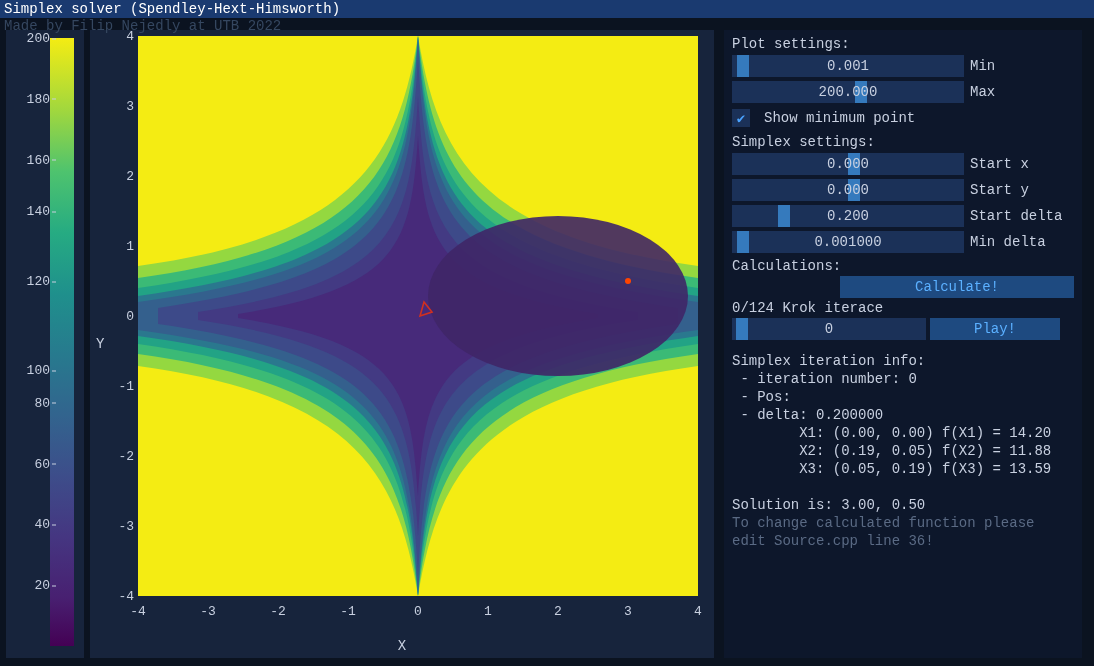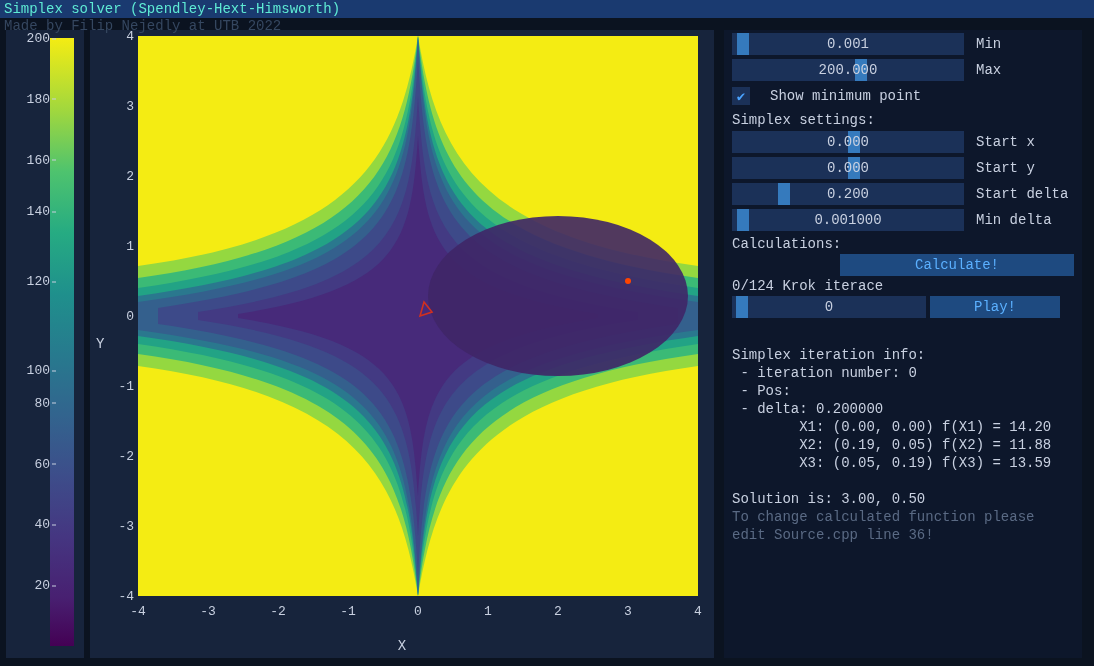--- a/index.html
+++ b/index.html
@@ -8,21 +8,21 @@
     height: 666px;
     background: #0b1320;
     font-family: "Consolas", "Courier New", monospace;
     font-size: 14px;
     color: #c8d0e0;
     overflow: hidden;
   }
   .titlebar {
     height: 18px;
     background: #1a3a70;
-    color: #5eead4;
+    color: #ffffff;
     padding-left: 4px;
     font-size: 14px;
     line-height: 18px;
   }
   .subtitle {
     position: absolute;
     top: 18px; left: 4px;
     color: #354760;
     font-size: 14px;
     z-index: 5;
@@ -97,41 +97,41 @@
 
   
   .controls {
     position: absolute;
     left: 724px; top: 12px;
     width: 358px; height: 628px;
     background: #0d172b;
     padding: 2px 8px 8px 8px;
   }
   .section-label { color:#c8d0e0; margin: 4px 0 2px 0; }
-  .row { display:flex; align-items:center; height:24px; margin-bottom:2px; gap:12px;}
+  .row { display:flex; align-items:center; height:24px; margin-bottom:2px; gap:6px;}
   .slider {
     position:relative;
     flex: 0 0 232px;
     height:22px;
     background:#1b3158;
     color:#c8d0e0;
     text-align:center;
     line-height:22px;
   }
   .thumb { position:absolute; top:0; height:22px; width:12px; background:#357abd; }
   .slider .val { position:relative; z-index:1; pointer-events:none;}
   .row-label { color:#c8d0e0; flex:1;}
   .checkbox { width:18px; height:18px; background:#1b3158; display:inline-flex; align-items:center; justify-content:center; margin-right:8px;}
   .checkmark { color:#4aa3ff; font-weight:bold; font-size:14px;}
   .btn { background:#1e4a80; color:#5bb0ff; text-align:center; height:22px; line-height:22px;}
   .btn.full { width:277px; }
   .playrow { display:flex; gap:4px; }
   .playrow .slider { flex:0 0 194px; }
   .playrow .btn { flex:0 0 130px; }
-  .info { margin-top:28px; white-space:pre; color:#c8d0e0; font-size:14px; line-height:18px;}
+  .info { margin-top:12px; white-space:pre; color:#c8d0e0; font-size:14px; line-height:18px;}
   .info .dim { color:#5a6a84; }
   .calc-wrap { display:flex; justify-content:flex-end;}
 </style>
 </head>
 <body>
 
 <div class="titlebar">
   <span>Simplex solver (Spendley-Hext-Himsworth)</span>
 </div>
 <div class="subtitle">Made by Filip Nejedly at UTB 2022</div>
@@ -216,20 +216,21 @@
         <span class="y-tick" style="top: 216px;">1</span>
         <span class="y-tick" style="top: 146px;">2</span>
         <span class="y-tick" style="top: 76px;">3</span>
         <span class="y-tick" style="top: 6px;">4</span>
       </div>
     <div class="x-label">X</div>
     <div class="y-label">Y</div>
   </div>
 
   <div class="controls">
+    <div class="section-label">Plot settings:</div>
 
     <div class="row">
       <div class="slider">
         <div class="thumb" style="left:2%"></div>
         <span class="val">0.001</span>
       </div>
       <span class="row-label">Min</span>
     </div>
     <div class="row">
       <div class="slider">

